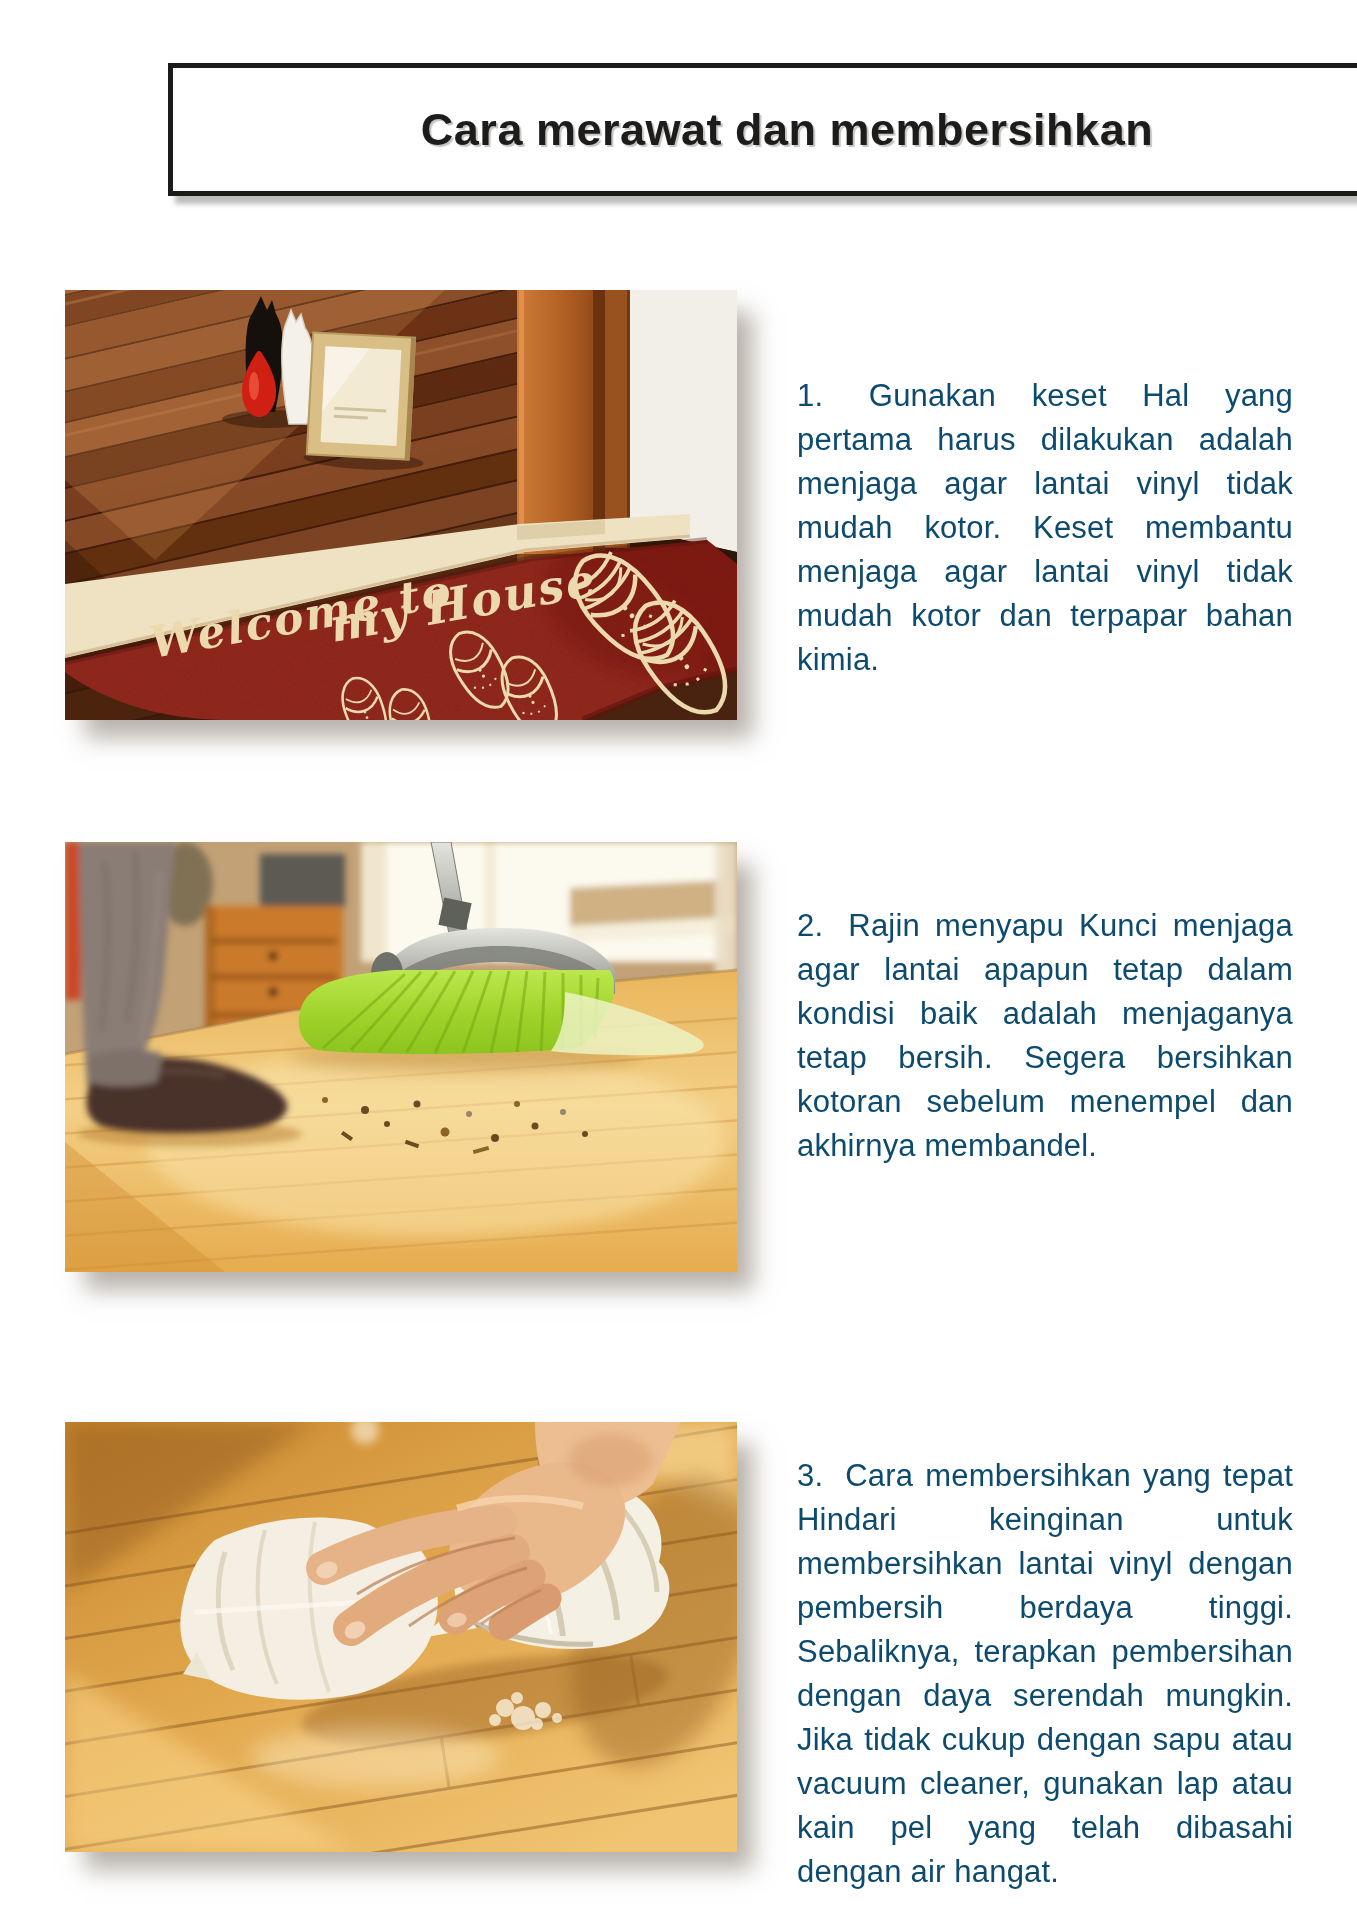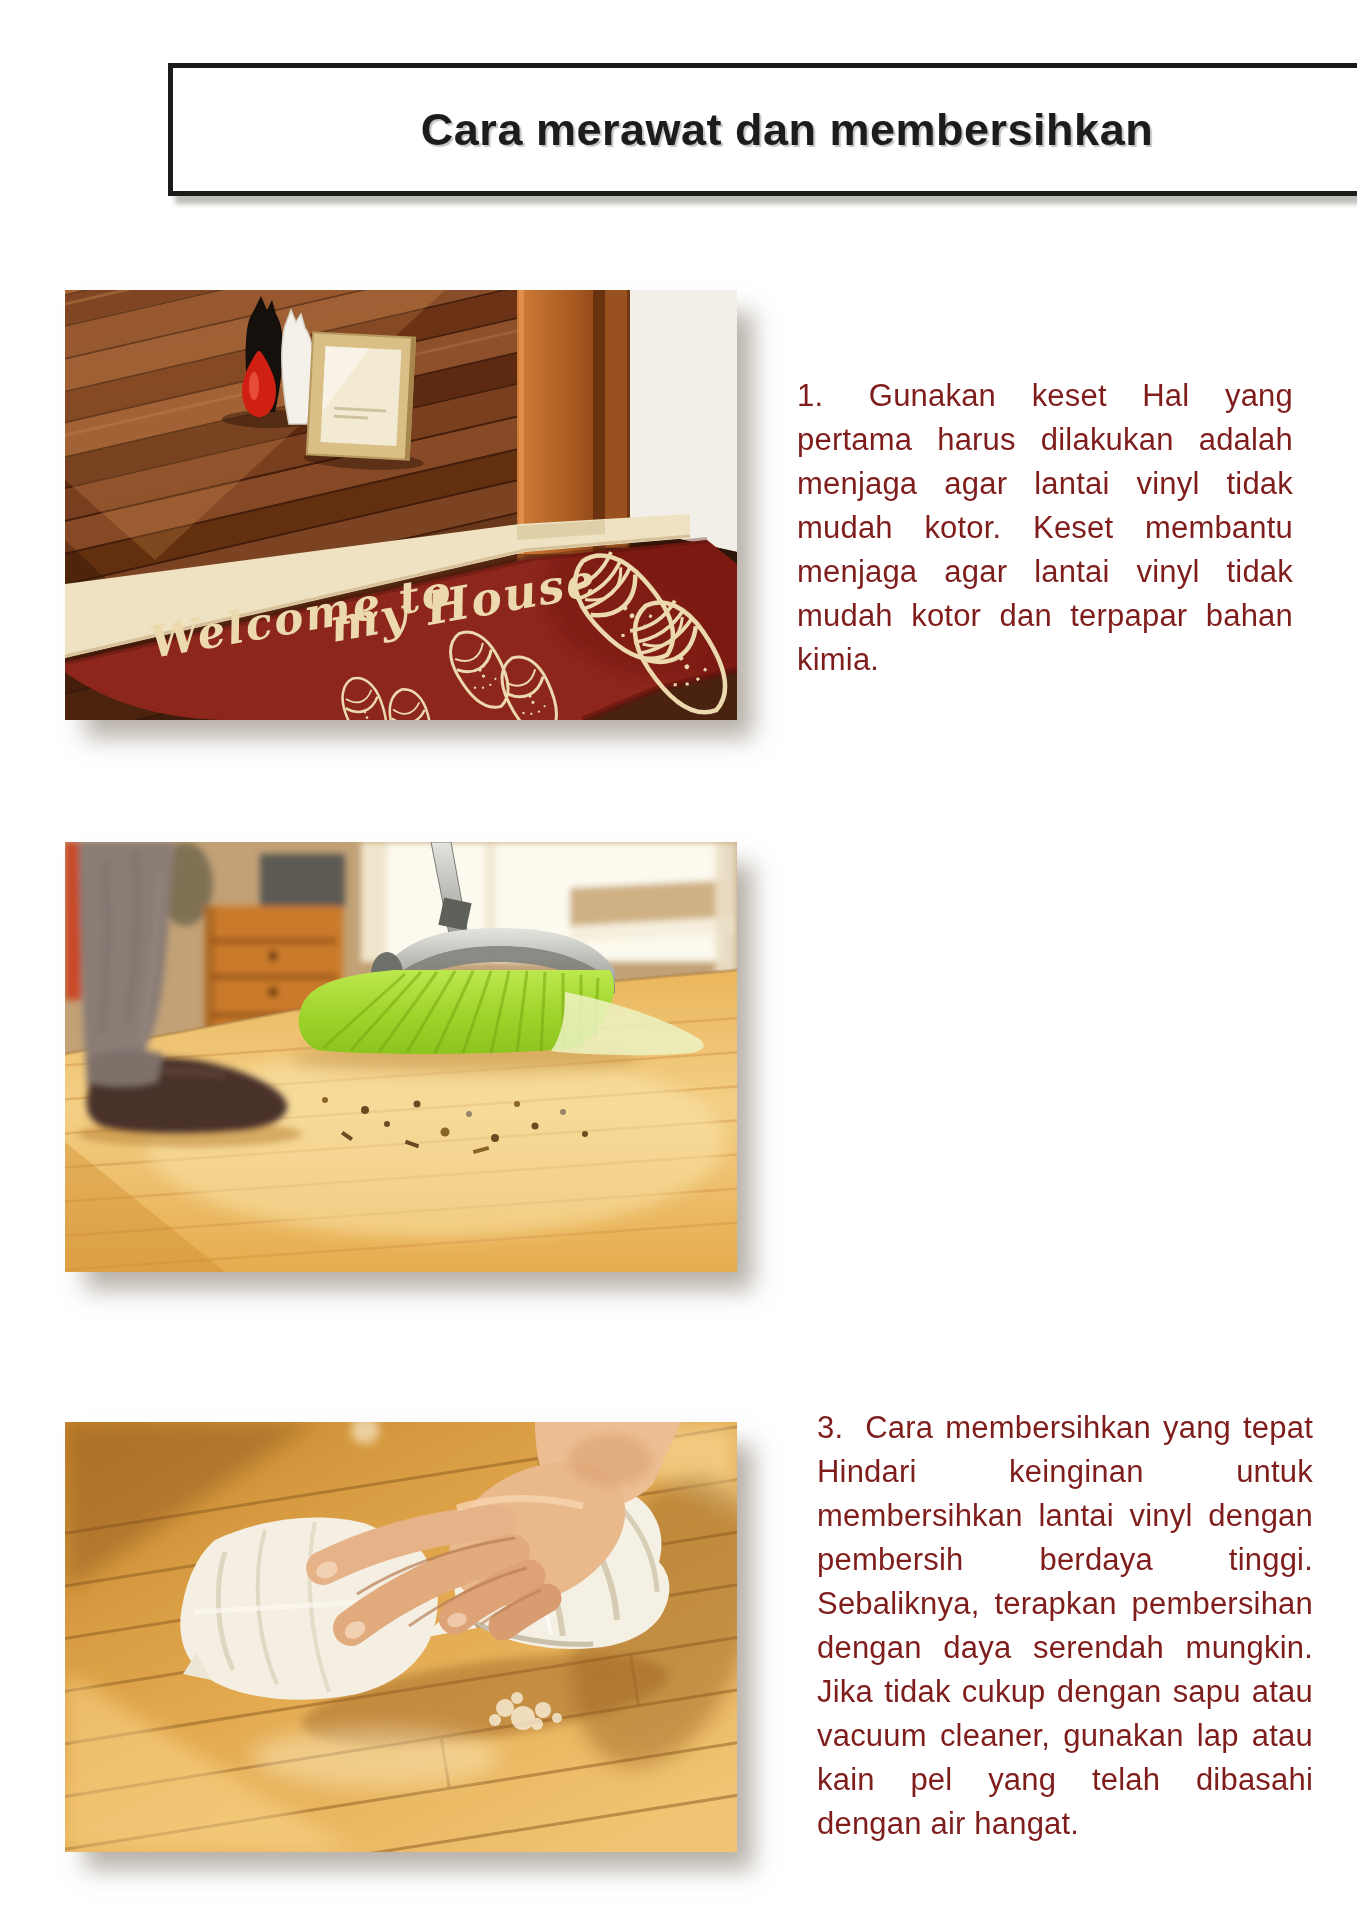--- a/index.html
+++ b/index.html
@@ -9,22 +9,22 @@
         border:5px solid #1c1b19;box-sizing:border-box;background:#ffffff;
         display:flex;flex-direction:column;justify-content:center;align-items:center;
         box-shadow:7px 8px 5px rgba(110,108,100,0.45);}
   .title-line{font-weight:bold;font-size:45px;line-height:56px;color:#1d1c1a;
         letter-spacing:0.5px;text-shadow:2px 2px 1px rgba(90,90,90,0.35);white-space:nowrap;}
   .photo{position:absolute;left:65px;width:672px;height:430px;
         box-shadow:18px 20px 22px -2px rgba(125,115,100,0.55);background:#7a4426;}
   .photo svg{display:block;width:100%;height:100%;}
   #photo1{top:290px;} #photo2{top:842px;} #photo3{top:1422px;}
   .para{position:absolute;left:797px;width:496px;font-size:31px;line-height:44px;
-        text-align:justify;color:#7f1d1d;letter-spacing:0.2px;}
-  #para1{top:374px;} #para2{top:904px;} #para3{top:1406px;margin-left:20px;}
+        text-align:justify;color:#0c4a6e;letter-spacing:0.2px;}
+  #para1{top:374px;} #para2{top:904px;} #para3{top:1454px;}
   .para .num{padding-right:10px;}
   .mat-script{font-family:"DejaVu Serif", serif;font-style:italic;font-weight:bold;
         letter-spacing:2px;}
 </style>
 </head>
 <body>
 
 <div class="page">
 
   <div class="title-box">
@@ -390,19 +390,23 @@
       <circle cx="300" cy="8" r="14" fill="#fdf6e4" opacity="0.6" filter="url(#c5)"></circle>
     </g>
   </svg>
   </div>
 
   <div class="para" id="para1">
     <span class="num">1.</span>
     <span>Gunakan keset Hal yang pertama harus dilakukan adalah menjaga agar lantai vinyl tidak mudah kotor. Keset membantu menjaga agar lantai vinyl tidak mudah kotor dan terpapar bahan kimia.</span>
   </div>
 
+  <div class="para" id="para2">
+    <span class="num">2.</span>
+    <span>Rajin menyapu Kunci menjaga agar lantai apapun tetap dalam kondisi baik adalah menjaganya tetap bersih. Segera bersihkan kotoran sebelum menempel dan akhirnya membandel.</span>
+  </div>
 
   <div class="para" id="para3">
     <span class="num">3.</span>
     <span>Cara membersihkan yang tepat Hindari keinginan untuk membersihkan lantai vinyl dengan pembersih berdaya tinggi. Sebaliknya, terapkan pembersihan dengan daya serendah mungkin. Jika tidak cukup dengan sapu atau vacuum cleaner, gunakan lap atau kain pel yang telah dibasahi dengan air hangat.</span>
   </div>
 
 </div>
 
 </body></html>

